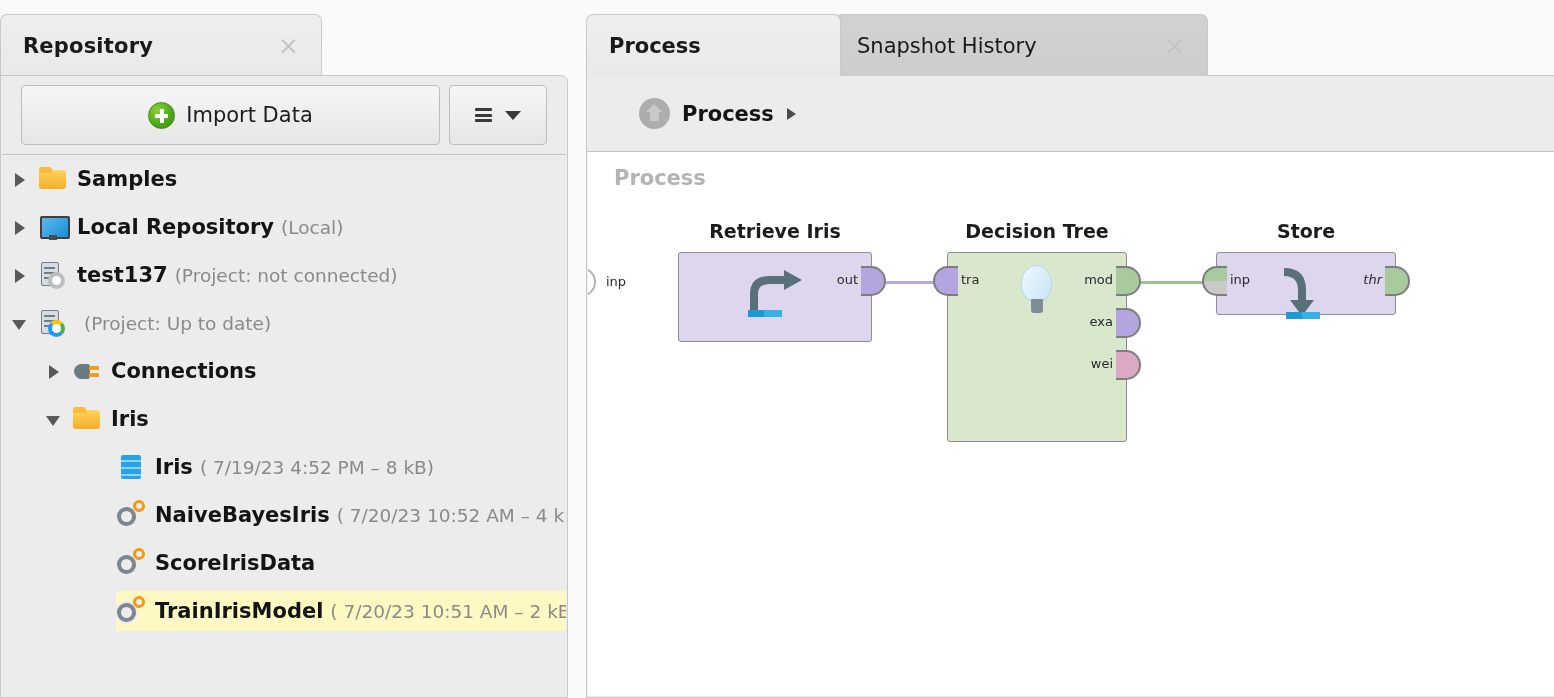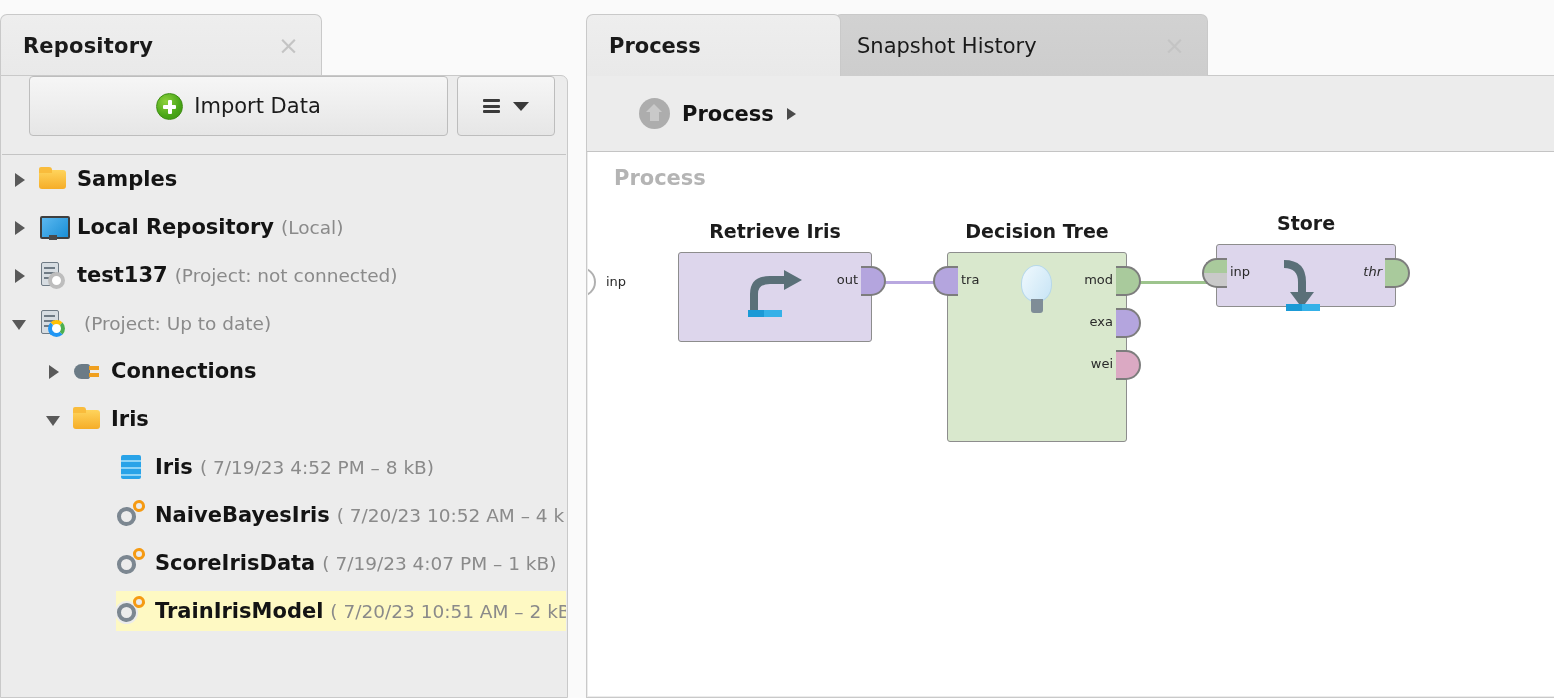--- a/index.html
+++ b/index.html
@@ -31,22 +31,22 @@
     font-weight: 400; margin-left: auto; margin-right: 22px;
     font-family: "DejaVu Sans", sans-serif; cursor: pointer;
   }
   #repo-body {
     position: absolute; left: 0; top: 61px; width: 568px; height: 623px;
     background: #ececec;
     border: 1px solid #c9c9c9; border-top: 1px solid #c9c9c9;
     border-radius: 0 7px 0 0;
   }
   #repo-toolbar {
-    position: absolute; left: 8px; top: 0; width: 100%; height: 78px;
-    display: flex; padding: 0 20px; gap: 9px;
+    position: absolute; left: 0; top: 0; width: 100%; height: 78px;
+    display: flex; align-items: center; padding: 0 20px; gap: 9px;
   }
   #import-data-btn {
     flex: 1; height: 60px;
     background: linear-gradient(180deg,#f6f6f6 0%,#e6e6e6 100%);
     border: 1px solid #bdbdbd; border-radius: 4px;
     display: flex; align-items: center; justify-content: center; gap: 11px;
     cursor: pointer;
   }
   #import-label { font-size: 21px; color: #1c1c1c; }
   .plus-icon {
@@ -421,21 +421,20 @@
           <div class="tree-row">
             <span style="width:88px;flex:none"></span>
             <span class="twisty"></span>
             <span style="width:12px;flex:none"></span>
             <span class="row-inner-hl">
               <span class="ico ico-gear">
                 <span class="g1"></span>
                 <span class="g2"></span>
               </span>
               <span class="tree-label">ScoreIrisData</span>
-              <span class="tree-meta">( 7/19/23 4:07 PM – 1 kB)</span>
             </span>
           </div>
           <div class="tree-row selected">
             <span style="width:88px;flex:none"></span>
             <span class="twisty"></span>
             <span style="width:12px;flex:none"></span>
             <span class="row-inner-hl">
               <span class="ico ico-gear">
                 <span class="g1"></span>
                 <span class="g2"></span>
@@ -504,21 +503,21 @@
           <div class="port right green" style="top:14px;"></div>
           <div class="port-label" style="right:14px; top:20px;">mod</div>
 
           <div class="port right violet" style="top:56px;"></div>
           <div class="port-label" style="right:14px; top:62px;">exa</div>
 
           <div class="port right pink" style="top:98px;"></div>
           <div class="port-label" style="right:14px; top:104px;">wei</div>
         </div>
 
-        <div class="op" style="left:628px; top:92px; width:180px; height:63px;">
+        <div class="op" style="left:628px; top:100px; width:180px; height:63px;">
           <div class="op-title">Store</div>
           <div class="op-box violet"></div>
           <svg class="glyph" style="left:62px; top:14px;" width="62" height="56" viewBox="0 0 62 56">
             <path d="M6 6 Q24 6 24 24 L24 36" stroke="#5a7078" stroke-width="8" fill="none"></path>
             <path d="M12 34 L24 50 L36 34 Z" fill="#5a7078"></path>
             <rect x="8" y="46" width="16" height="7" fill="#1b9ad6"></rect>
             <rect x="24" y="46" width="18" height="7" fill="#35b1e8"></rect>
           </svg>
           <div class="port left half-green" style="top:14px;"></div>
           <div class="port-label" style="left:14px; top:20px;">inp</div>

